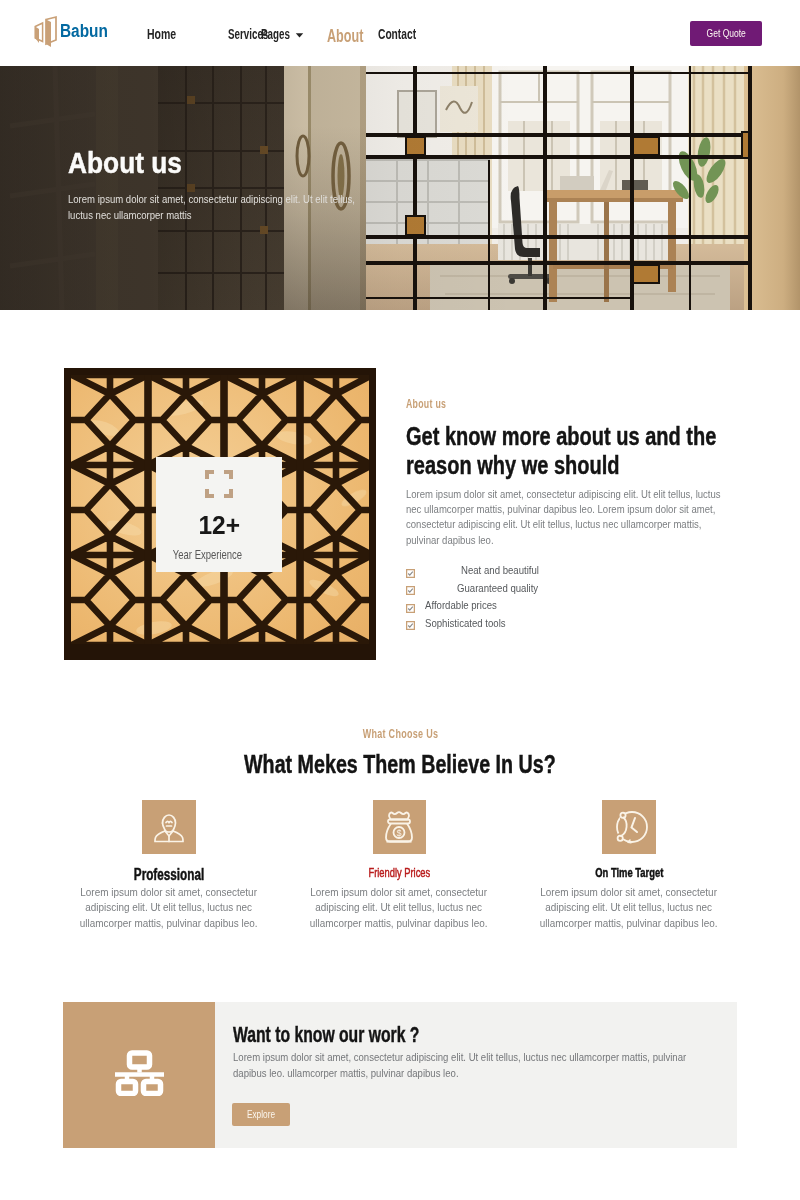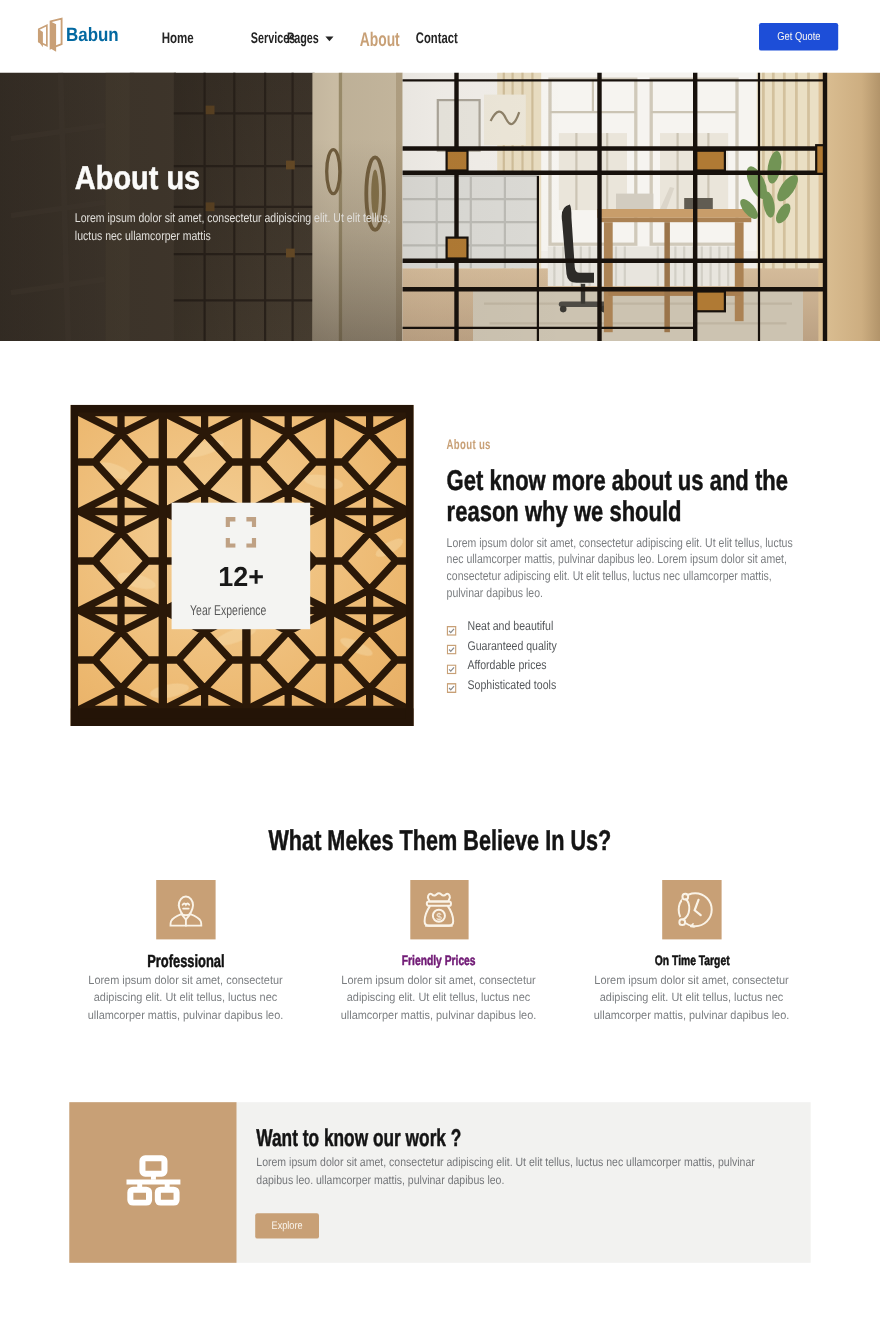--- a/index.html
+++ b/index.html
@@ -32,21 +32,21 @@
   <div class="abs" style="left:261px;top:26px;font-size:14px;font-weight:600;color:#242424;"><span class="cl" style="transform:scaleX(0.70);">Pages</span></div>
 
   <svg class="abs" style="left:295px;top:32px;" width="9" height="7" viewBox="0 0 9 7">
       <path d="M0.8 1.2 L4.5 5.6 L8.2 1.2 Z" fill="#242424"></path>
     </svg>
 
   <div class="abs" style="left:327px;top:26px;font-size:18px;font-weight:600;color:#c8a076;"><span class="cl" style="transform:scaleX(0.70);">About</span></div>
 
   <div class="abs" style="left:378px;top:26px;font-size:14px;font-weight:600;color:#242424;"><span class="cl" style="transform:scaleX(0.73);">Contact</span></div>
 
-  <div class="abs" style="left:690px;top:21px;width:72px;height:25px;background:#1d4ed8;border-radius:2px;color:#fdf8f2;font-size:10.5px;text-align:center;line-height:25px;"><span class="cc" style="transform:scaleX(0.81);">Get Quote</span></div>
+  <div class="abs" style="left:690px;top:21px;width:72px;height:25px;background:#701a75;border-radius:2px;color:#fdf8f2;font-size:10.5px;text-align:center;line-height:25px;"><span class="cc" style="transform:scaleX(0.81);">Get Quote</span></div>
 
   <svg class="abs" style="left:0;top:66px;" width="800" height="244" viewBox="0 0 800 244">
     <defs>
       <linearGradient id="ov" x1="0" y1="0" x2="1" y2="0">
         <stop offset="0" stop-color="#18130e" stop-opacity="0.42"></stop>
         <stop offset="0.19" stop-color="#18130e" stop-opacity="0.36"></stop>
         <stop offset="0.30" stop-color="#1c1610" stop-opacity="0.18"></stop>
         <stop offset="0.38" stop-color="#1c1610" stop-opacity="0.07"></stop>
         <stop offset="0.50" stop-color="#1c1610" stop-opacity="0.02"></stop>
         <stop offset="0.65" stop-color="#1c1610" stop-opacity="0"></stop>
@@ -272,41 +272,42 @@
   <div class="abs" style="left:156px;top:547px;width:102px;text-align:center;font-size:13px;color:#585858;"><span class="cc" style="transform:scaleX(0.73);">Year Experience</span></div>
 
   <div class="abs" style="left:406px;top:397px;font-size:12.5px;font-weight:bold;color:#c8a076;letter-spacing:0.4px;"><span class="cl" style="transform:scaleX(0.70);">About us</span></div>
 
   <div class="abs" style="left:406px;top:422px;font-size:26px;font-weight:bold;color:#141414;line-height:28.5px;"><span class="cl thick" style="transform:scaleX(0.77);">Get know more about us and the<br>reason why we should</span></div>
 
   <div class="abs" style="left:406px;top:487px;font-size:11.5px;line-height:15.2px;color:#7b7e81;"><span class="cl" style="transform:scaleX(0.83);">Lorem ipsum dolor sit amet, consectetur adipiscing elit. Ut elit tellus, luctus<br>nec ullamcorper mattis, pulvinar dapibus leo. Lorem ipsum dolor sit amet,<br>consectetur adipiscing elit. Ut elit tellus, luctus nec ullamcorper mattis,<br>pulvinar dapibus leo.</span></div>
 
   <div class="abs" style="left:406px;top:564px;font-size:11.5px;color:#55585b;">
 
-    <div style="height:17.5px;position:relative;"><svg style="position:absolute;left:0;top:4.5px;" width="9" height="9" viewBox="0 0 10 10">
+    <div style="height:17.5px;position:relative;text-align:right;"><svg style="position:absolute;left:0;top:4.5px;" width="9" height="9" viewBox="0 0 10 10">
           <rect x="0.7" y="0.7" width="8.6" height="8.6" fill="none" stroke="#c8a076" stroke-width="1.4"></rect>
           <path d="M2.5 5 L4.2 6.8 L7.5 3" stroke="#8a8a8a" stroke-width="1.3" fill="none"></path>
         </svg><span class="cl" style="margin-left:19px;transform:scaleX(0.835);">Neat and beautiful</span></div>
 
-    <div style="height:17.5px;position:relative;"><svg style="position:absolute;left:0;top:4.5px;" width="9" height="9" viewBox="0 0 10 10">
+    <div style="height:17.5px;position:relative;padding-left:32px;"><svg style="position:absolute;left:0;top:4.5px;" width="9" height="9" viewBox="0 0 10 10">
           <rect x="0.7" y="0.7" width="8.6" height="8.6" fill="none" stroke="#c8a076" stroke-width="1.4"></rect>
           <path d="M2.5 5 L4.2 6.8 L7.5 3" stroke="#8a8a8a" stroke-width="1.3" fill="none"></path>
         </svg><span class="cl" style="margin-left:19px;transform:scaleX(0.835);">Guaranteed quality</span></div>
 
     <div style="height:17.5px;position:relative;"><svg style="position:absolute;left:0;top:4.5px;" width="9" height="9" viewBox="0 0 10 10">
           <rect x="0.7" y="0.7" width="8.6" height="8.6" fill="none" stroke="#c8a076" stroke-width="1.4"></rect>
           <path d="M2.5 5 L4.2 6.8 L7.5 3" stroke="#8a8a8a" stroke-width="1.3" fill="none"></path>
         </svg><span class="cl" style="margin-left:19px;transform:scaleX(0.835);">Affordable prices</span></div>
 
     <div style="height:17.5px;position:relative;"><svg style="position:absolute;left:0;top:4.5px;" width="9" height="9" viewBox="0 0 10 10">
           <rect x="0.7" y="0.7" width="8.6" height="8.6" fill="none" stroke="#c8a076" stroke-width="1.4"></rect>
           <path d="M2.5 5 L4.2 6.8 L7.5 3" stroke="#8a8a8a" stroke-width="1.3" fill="none"></path>
         </svg><span class="cl" style="margin-left:19px;transform:scaleX(0.835);">Sophisticated tools</span></div>
   </div>
 
+  <div class="abs" style="left:0;top:727px;width:800px;text-align:center;font-size:12.5px;font-weight:bold;color:#c8a076;letter-spacing:0.4px;"><span class="cc" style="transform:scaleX(0.72);">What Choose Us</span></div>
 
   <div class="abs" style="left:0;top:749px;width:800px;text-align:center;font-size:26px;font-weight:bold;color:#141414;"><span class="cc thick" style="transform:scaleX(0.757);">What Mekes Them Believe In Us?</span></div>
 
   <div class="abs" style="left:142px;top:800px;width:54px;height:54px;background:#c8a076;"></div>
   <svg class="abs" style="left:153px;top:809px;" width="32" height="36" viewBox="0 0 32 36">
     <g stroke="#faf3e7" stroke-width="1.7" fill="none" stroke-linecap="round">
       <path d="M9.5 14 a6.5 8 0 1 1 13 0 c0 3 -1.5 5.5 -2.5 7.5"></path>
       <path d="M12 21 c-1 -2 -2.5 -4.5 -2.5 -7"></path>
       <path d="M13 13.5 c1 -1.5 2 -1.5 3 0 c1 -1.5 2 -1.5 3 0"></path>
       <path d="M13.5 17 h5"></path>
@@ -326,21 +327,21 @@
     <g stroke="#faf3e7" stroke-width="1.8" fill="none" stroke-linejoin="round">
       <path d="M6 8 c0 -2.5 2 -4.5 3.5 -3 c1.5 1.5 3 1.5 4.5 0 c1.3 -1.3 2.7 -1.3 4 0 c1.5 1.5 3 1.5 4.5 0 c1.5 -1.5 3.5 0.5 3.5 3 l-1.5 3.5 h-17 Z"></path>
       <rect x="5" y="11.5" width="22" height="4" rx="2"></rect>
       <path d="M8 15.5 c-3.5 5 -5 10 -5 14 c0 2.5 1.5 4 4 4 h18 c2.5 0 4 -1.5 4 -4 c0 -4 -1.5 -9 -5 -14"></path>
       <circle cx="16" cy="24.5" r="5.5"></circle>
       <path d="M3.5 33.5 h25" stroke-width="2.2"></path>
     </g>
     <text x="16" y="28" font-size="9" fill="#faf3e7" text-anchor="middle" font-family="Liberation Sans, sans-serif">$</text>
   </svg>
 
-  <div class="abs" style="left:279px;top:866px;width:240px;text-align:center;font-size:12.5px;font-weight:bold;color:#701a75;"><span class="cc thick" style="transform:scaleX(0.748);">Friendly Prices</span></div>
+  <div class="abs" style="left:279px;top:866px;width:240px;text-align:center;font-size:12.5px;font-weight:normal;color:#b91c1c;"><span class="cc thick" style="transform:scaleX(0.748);">Friendly Prices</span></div>
 
   <div class="abs" style="left:279px;top:885px;width:240px;text-align:center;font-size:10.8px;line-height:15.3px;color:#7b7e81;"><span class="cc" style="transform:scaleX(0.92);">Lorem ipsum dolor sit amet, consectetur<br>adipiscing elit. Ut elit tellus, luctus nec<br>ullamcorper mattis, pulvinar dapibus leo.</span></div>
 
   <div class="abs" style="left:602px;top:800px;width:54px;height:54px;background:#c8a076;"></div>
   <svg class="abs" style="left:611px;top:808px;" width="38" height="38" viewBox="0 0 38 38">
     <circle cx="21" cy="19" r="15" stroke="#faf3e7" stroke-width="1.8" fill="none"></circle>
     <path d="M12.5 9.5 C 17 13.5, 17 24.5, 10 28" stroke="#c8a076" stroke-width="7" fill="none" stroke-linecap="round"></path>
     <g stroke="#faf3e7" stroke-width="1.8" fill="none" stroke-linecap="round">
       <path d="M12.5 9.5 C 17 13.5, 17 24.5, 10 28"></path>
       <circle cx="12" cy="7.2" r="2.6"></circle>

